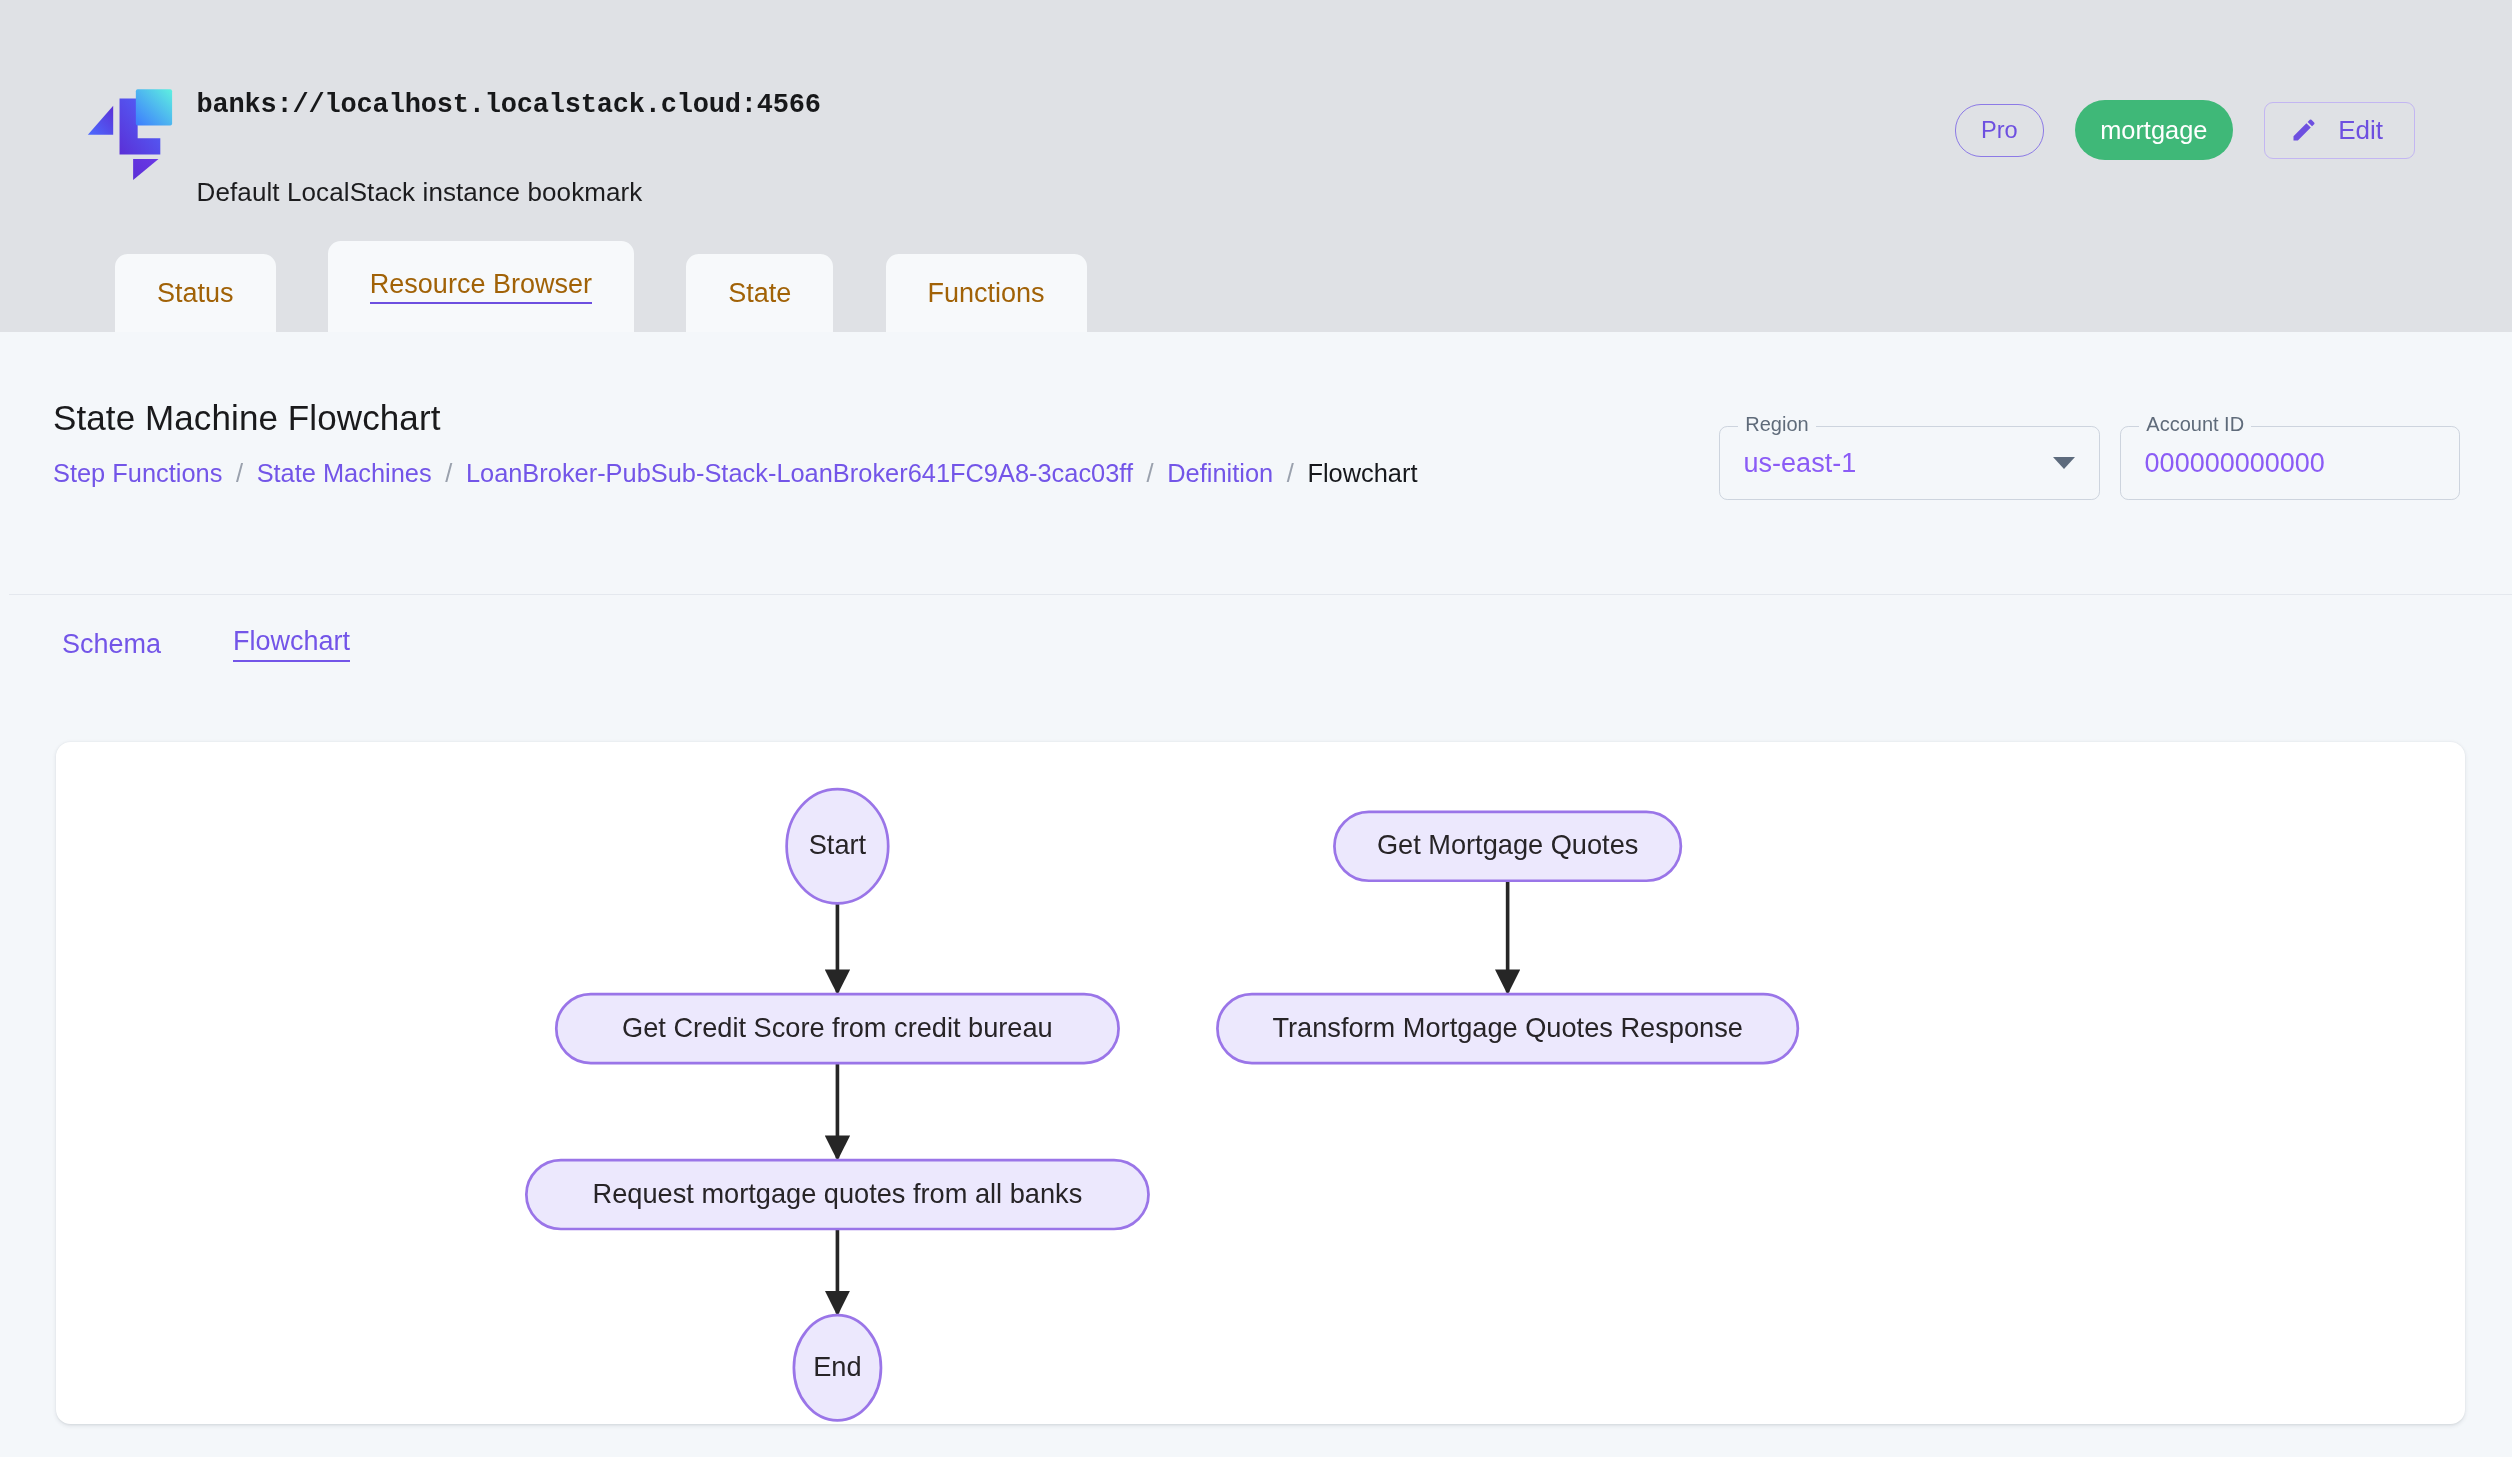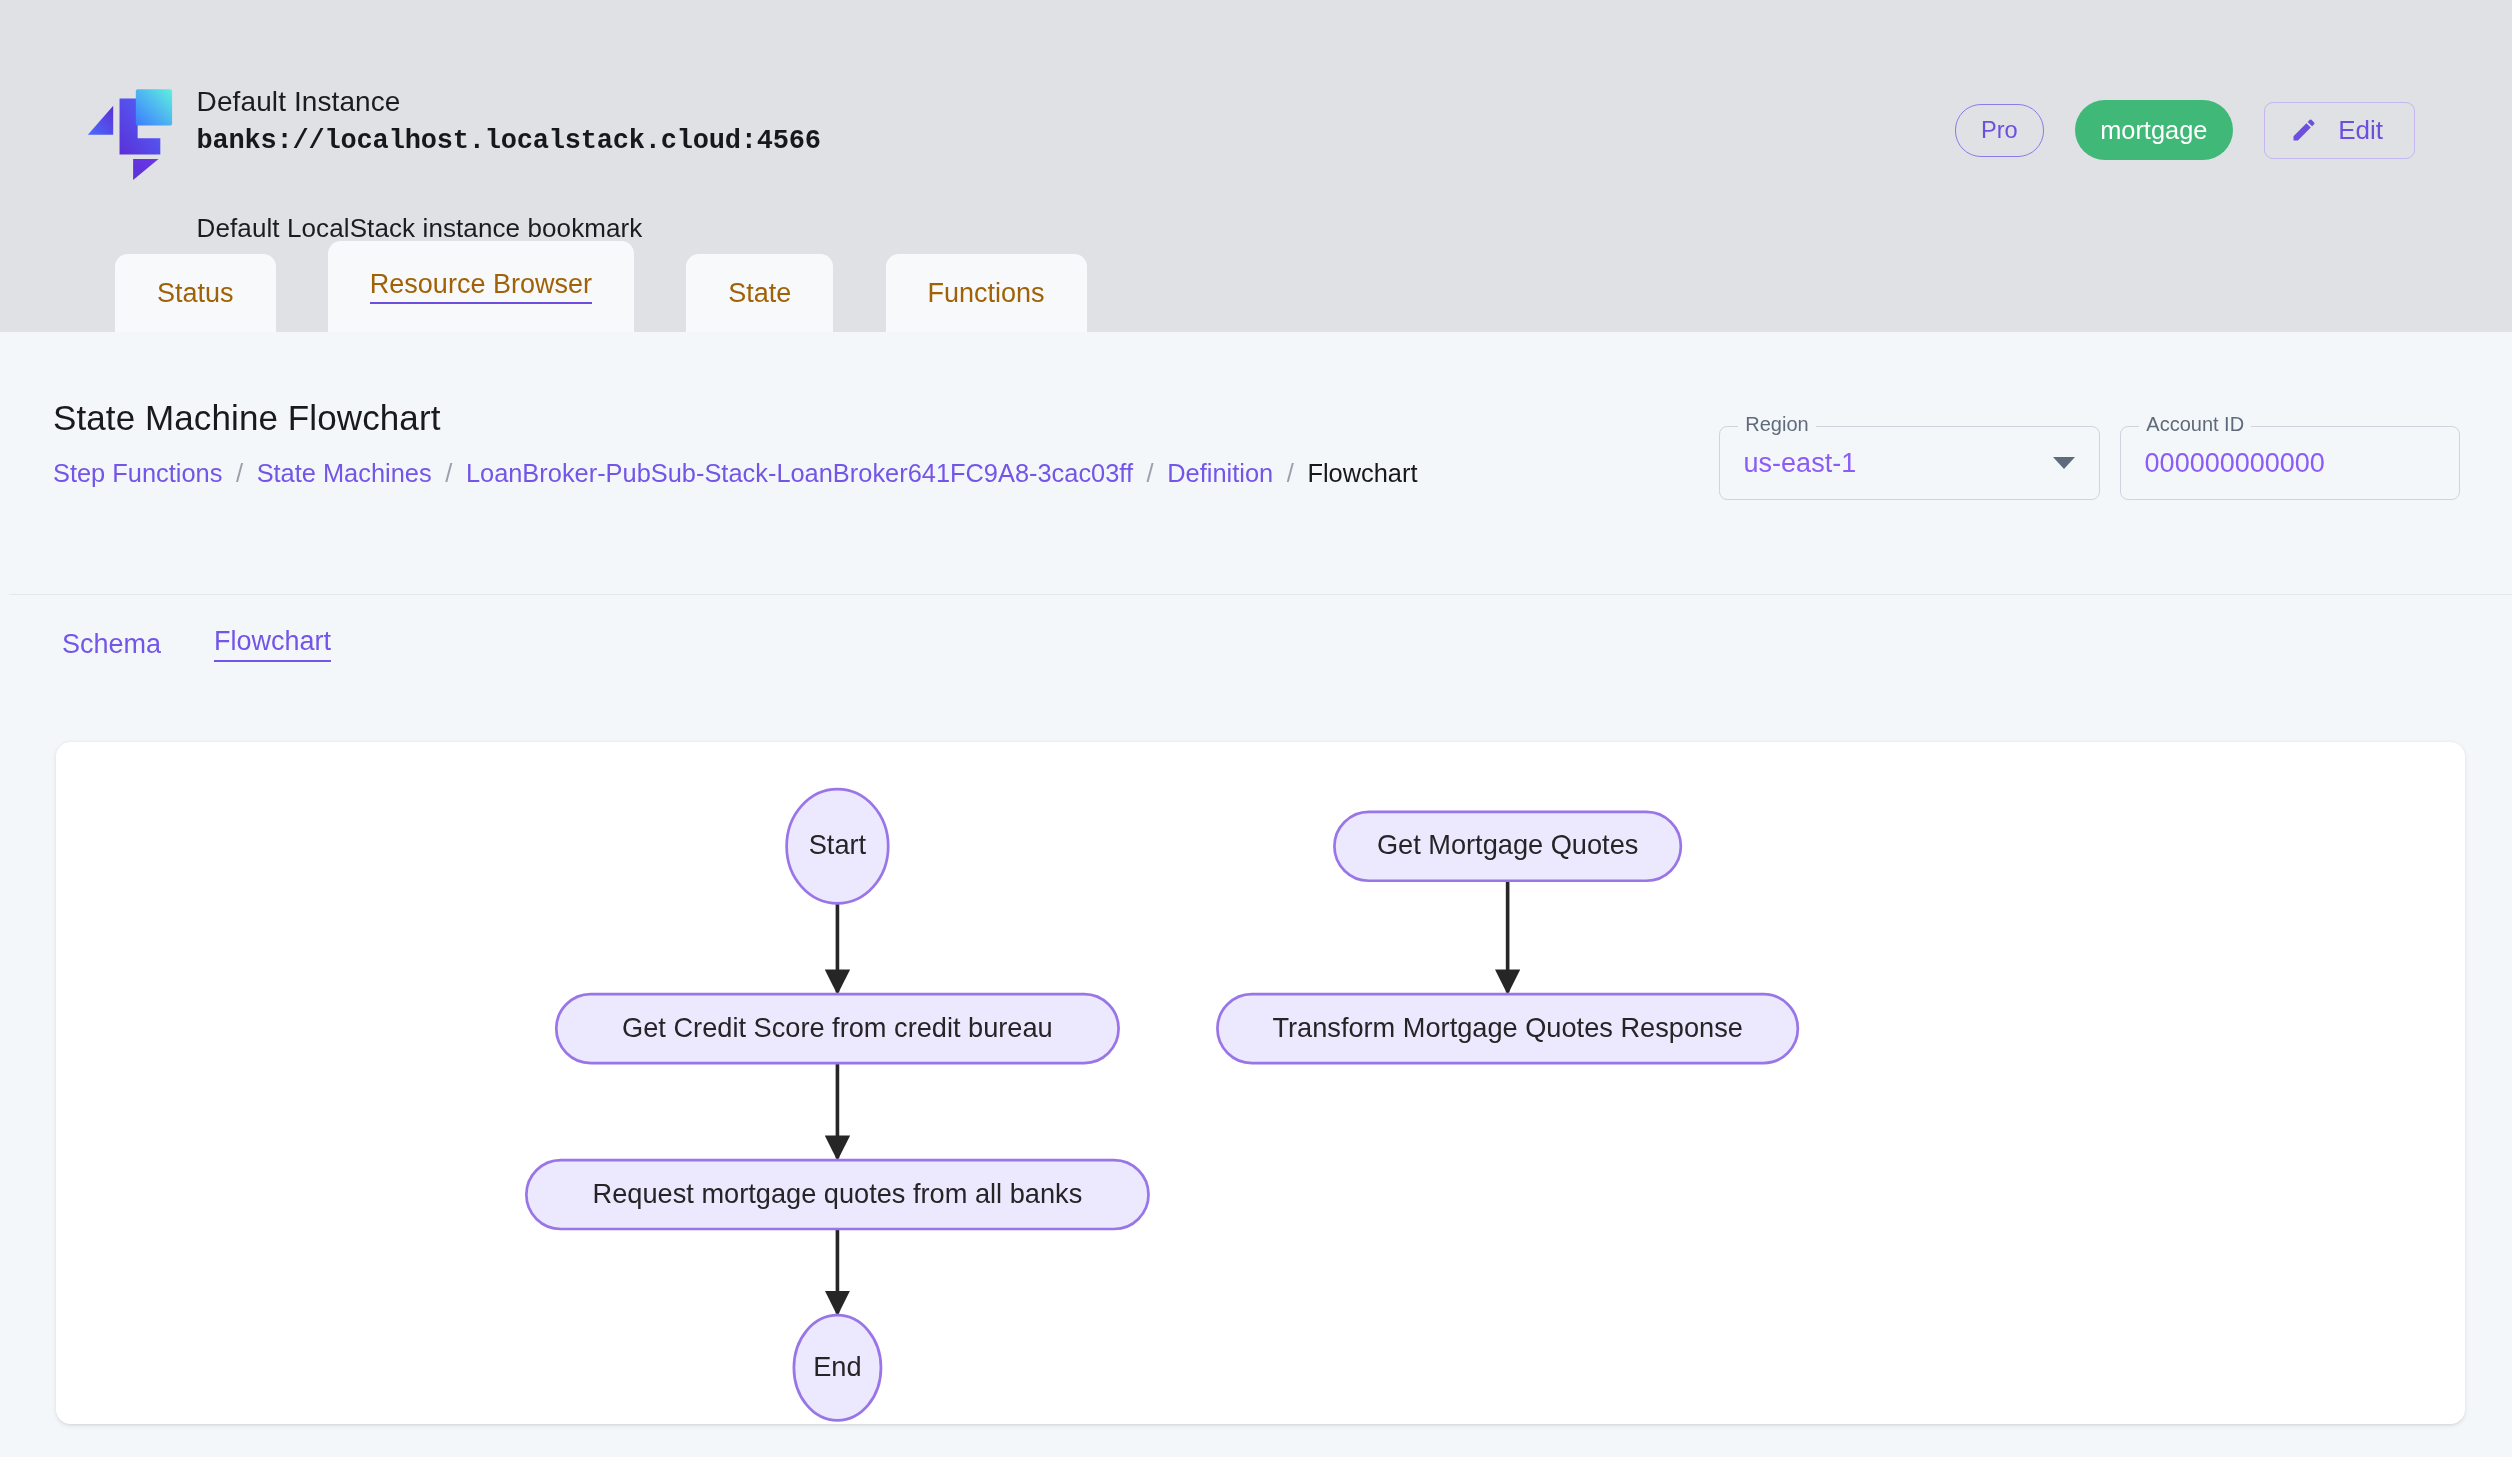--- a/index.html
+++ b/index.html
@@ -249,21 +249,21 @@
     border-top: 12.7px solid #5d6b7d;
   }
 
   
   .subtabs {
     position: relative;
     height: 98px;
     display: flex;
     align-items: center;
     padding-left: 53px;
-    gap: 53px;
+    gap: 72px;
   }
   .subtab {
     font-size: 27px;
     color: #7355e8;
     cursor: pointer;
   }
   .subtab.active {
     border-bottom: 2.7px solid #7355e8;
     padding-bottom: 2.7px;
   }
@@ -325,21 +325,20 @@
               <stop offset="100%" stop-color="#6a38e6"></stop>
             </linearGradient>
           </defs>
           <path d="M30 26 L30 58 L2 58 Z" fill="url(#gTri)"></path>
           <path d="M37 18 L57 18 L57 62 L82 62 L82 80 L37 80 Z" fill="url(#gL)"></path>
           <rect x="55" y="8" width="40" height="40" rx="2" fill="url(#gSq)"></rect>
           <path d="M52 85 L80 85 L52 108 Z" fill="url(#gTri2)"></path>
         </svg>
       </span>
       <div class="header-text">
-        <div class="instance-name">Default Instance</div>
         <div class="instance-url">banks://localhost.localstack.cloud:4566</div>
         <div class="instance-desc">Default LocalStack instance bookmark</div>
       </div>
     </div>
 
     <div class="header-right">
       <div class="chip-pro">Pro</div>
       <div class="chip-running">mortgage</div>
       <div class="btn-edit">
         <span>

